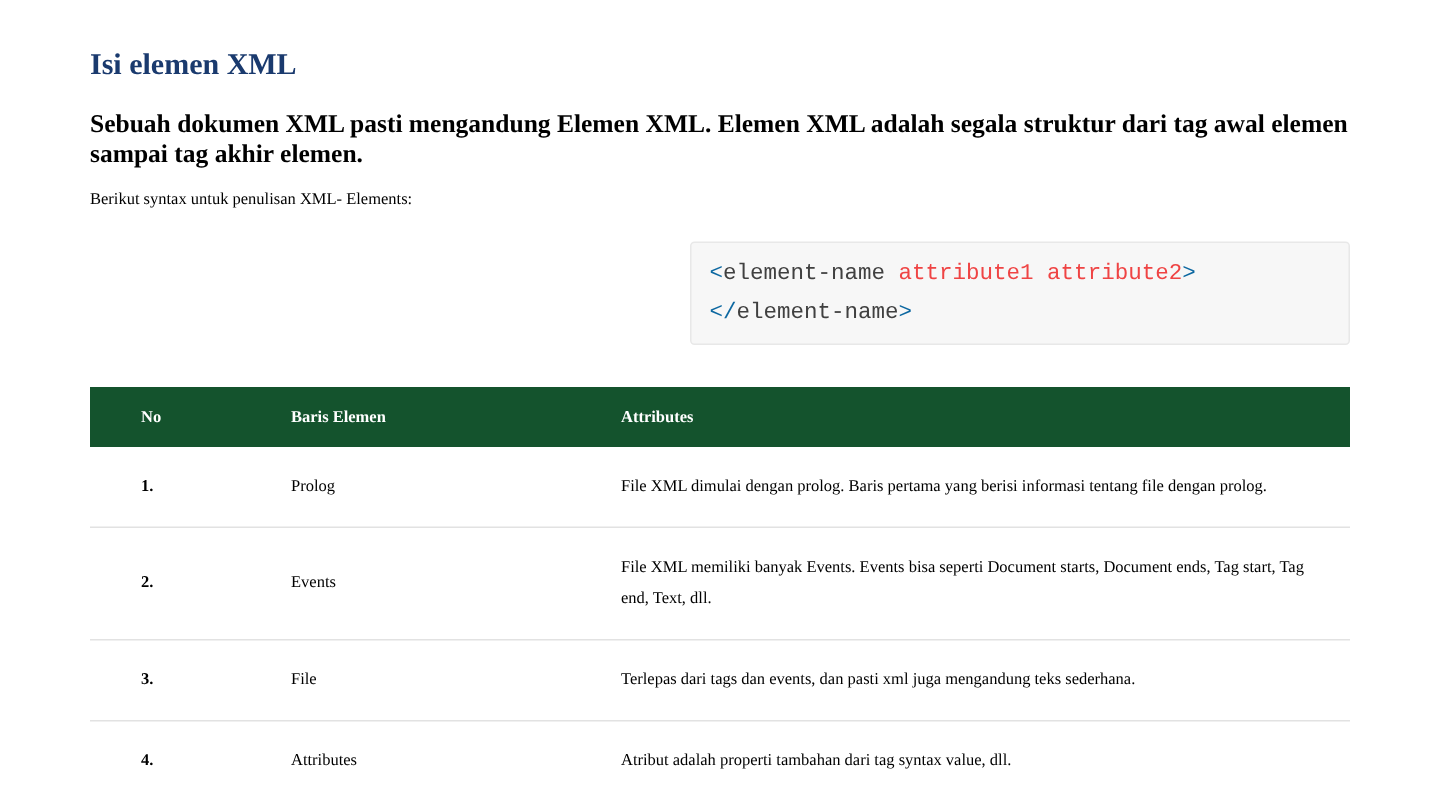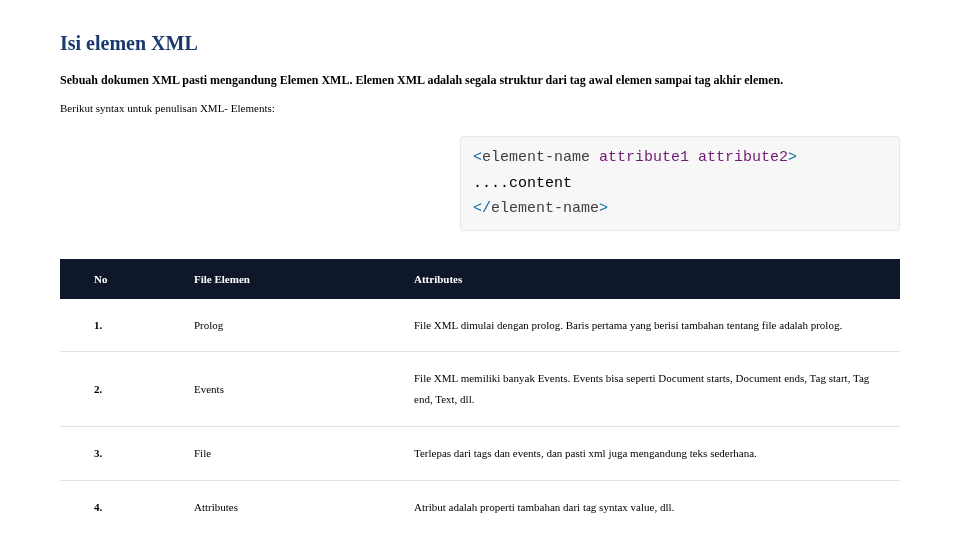--- a/index.html
+++ b/index.html
@@ -11,21 +11,21 @@
     padding: 32px 60px 0 60px;
     color: #000;
   }
   .title {
     color: #1a3a6e;
     font-size: 20px;
     font-weight: bold;
     margin-bottom: 18px;
   }
   .intro {
-    font-size: 12px;
+    font-size: 17px;
     font-weight: bold;
     margin-bottom: 14px;
   }
   .syntax-note {
     font-size: 11px;
     margin-bottom: 22px;
   }
   .code-block {
     margin-left: 400px;
     margin-right: 0;
@@ -34,28 +34,28 @@
     border: 1px solid #e8e8e8;
     border-radius: 3px;
     padding: 8px 12px;
     font-family: Consolas, 'Courier New', monospace;
     font-size: 15px;
     line-height: 1.7;
     color: #000;
   }
   .code-block .angle { color: #0d68a1; }
   .code-block .elname { color: #404040; }
-  .code-block .attr { color: #701a75; }
+  .code-block .attr { color: #ef4444; }
   .tbl {
     width: 100%;
     border-collapse: collapse;
     font-size: 11px;
   }
   .tbl thead th {
-    background: #0f172a;
+    background: #14532d;
     color: #fff;
     text-align: left;
     font-weight: bold;
     padding: 14px 10px 14px 34px;
     font-family: Georgia, serif;
   }
   .tbl tbody td {
     border-bottom: 1px solid #e2e2e2;
     padding: 16px 10px 16px 34px;
     vertical-align: middle;
@@ -69,37 +69,36 @@
 <body>
 
 <div class="title">Isi elemen XML</div>
 
 <div class="intro">Sebuah dokumen XML pasti mengandung Elemen XML. Elemen XML adalah segala struktur dari tag awal elemen sampai tag akhir elemen.</div>
 
 <div class="syntax-note">Berikut syntax untuk penulisan XML- Elements:</div>
 
 <div class="code-block">
   <div><span class="angle">&lt;</span><span class="elname">element-name</span><span class="attr"> attribute1</span><span class="attr"> attribute2</span><span class="angle">&gt;</span></div>
-  <div>....content</div>
   <div><span class="angle">&lt;/</span><span class="elname">element-name</span><span class="angle">&gt;</span></div>
 </div>
 
 <table class="tbl">
   <thead>
     <tr>
       <th class="col-no">No</th>
-      <th class="col-name">File Elemen</th>
+      <th class="col-name">Baris Elemen</th>
       <th>Attributes</th>
     </tr>
   </thead>
   <tbody>
     <tr>
       <td class="col-no">1.</td>
       <td class="col-name">Prolog</td>
-      <td>File XML dimulai dengan prolog. Baris pertama yang berisi tambahan tentang file adalah prolog.</td>
+      <td>File XML dimulai dengan prolog. Baris pertama yang berisi informasi tentang file dengan prolog.</td>
     </tr>
     <tr>
       <td class="col-no">2.</td>
       <td class="col-name">Events</td>
       <td>File XML memiliki banyak Events. Events bisa seperti Document starts, Document ends, Tag start, Tag end, Text, dll.</td>
     </tr>
     <tr>
       <td class="col-no">3.</td>
       <td class="col-name">File</td>
       <td>Terlepas dari tags dan events, dan pasti xml juga mengandung teks sederhana.</td>

